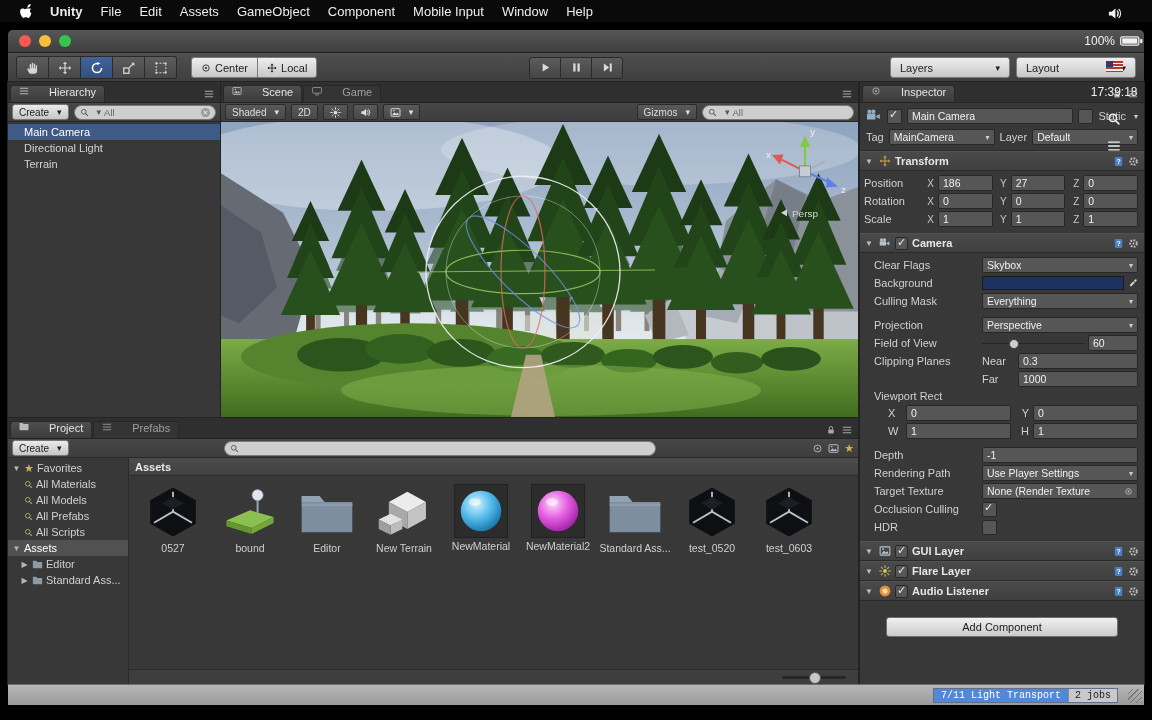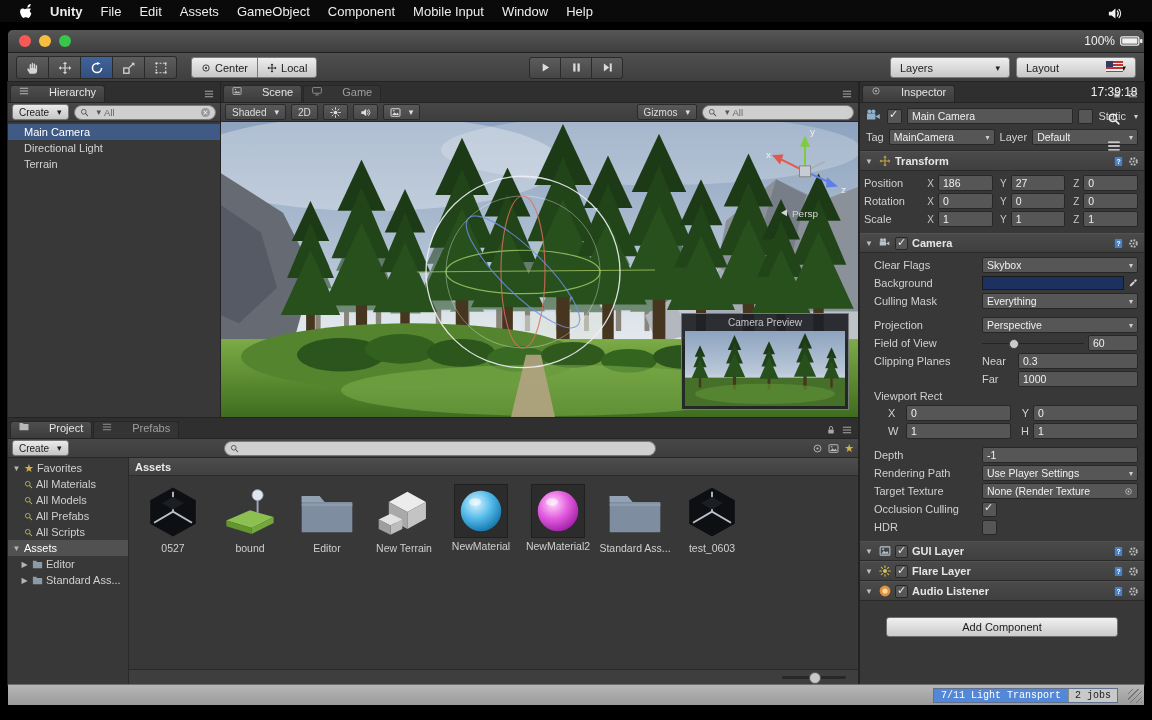--- a/index.html
+++ b/index.html
@@ -661,35 +661,20 @@
             <line x1="584" y1="50" x2="608" y2="61" stroke="#5f7fe8" stroke-width="2"></line>
             <polygon points="617,65.5 606,56 605,66.5" fill="#5f7fe8"></polygon>
             <rect x="578.5" y="44.5" width="11" height="11" fill="#c7ccd2" stroke="#83898f"></rect>
             <text x="545" y="36" font-size="10" fill="#f0f0f0">x</text>
             <text x="589" y="13" font-size="10" fill="#f0f0f0">y</text>
             <text x="620" y="72" font-size="10" fill="#f0f0f0">z</text>
             <polygon points="560,92 566,88.5 566,95.5" fill="#d5d5d5"></polygon>
             <text x="584" y="96" font-size="10" fill="#d5d5d5" text-anchor="middle">Persp</text>
           </g>
         </svg>
-        <div class="campreview">
-          <div class="cptitle">Camera Preview</div>
-          <div class="cpbody">
-            <svg viewBox="0 0 160 74" preserveAspectRatio="none">
-              <rect width="160" height="74" fill="url(#gradSky)"></rect>
-              <rect y="46" width="160" height="28" fill="#46702a"></rect>
-              <use href="#i-tree" x="6" y="14" width="18" height="42"></use>
-              <use href="#i-tree" x="38" y="4" width="23" height="54"></use>
-              <use href="#i-tree" x="74" y="10" width="20" height="48"></use>
-              <use href="#i-tree" x="108" y="2" width="24" height="56"></use>
-              <use href="#i-tree" x="138" y="16" width="17" height="40"></use>
-              <ellipse cx="80" cy="62" rx="70" ry="10" fill="#5d8f35" opacity="0.7"></ellipse>
-            </svg>
-          </div>
-        </div>
       </div>
     </div>
 
     <div class="panel p-proj">
       <div class="tabstrip">
         <div class="tab">
           <svg width="10" height="9" color="#b8b8b8">
               <use href="#i-folder"></use>
             </svg>
           <span>Project</span>
@@ -839,20 +824,28 @@
                   </svg>
                 </div>
               <div class="alabel">Standard Ass...</div>
             </div>
             <div class="acell">
               <div class="aicon">
                   <svg>
                     <use href="#i-unity"></use>
                   </svg>
                 </div>
+              <div class="alabel">test_0520</div>
+            </div>
+            <div class="acell">
+              <div class="aicon">
+                  <svg>
+                    <use href="#i-unity"></use>
+                  </svg>
+                </div>
               <div class="alabel">test_0603</div>
             </div>
           </div>
           <div class="projfoot">
             <div class="zslider">
                 <div class="zknob"></div>
               </div>
           </div>
         </div>
       </div>

